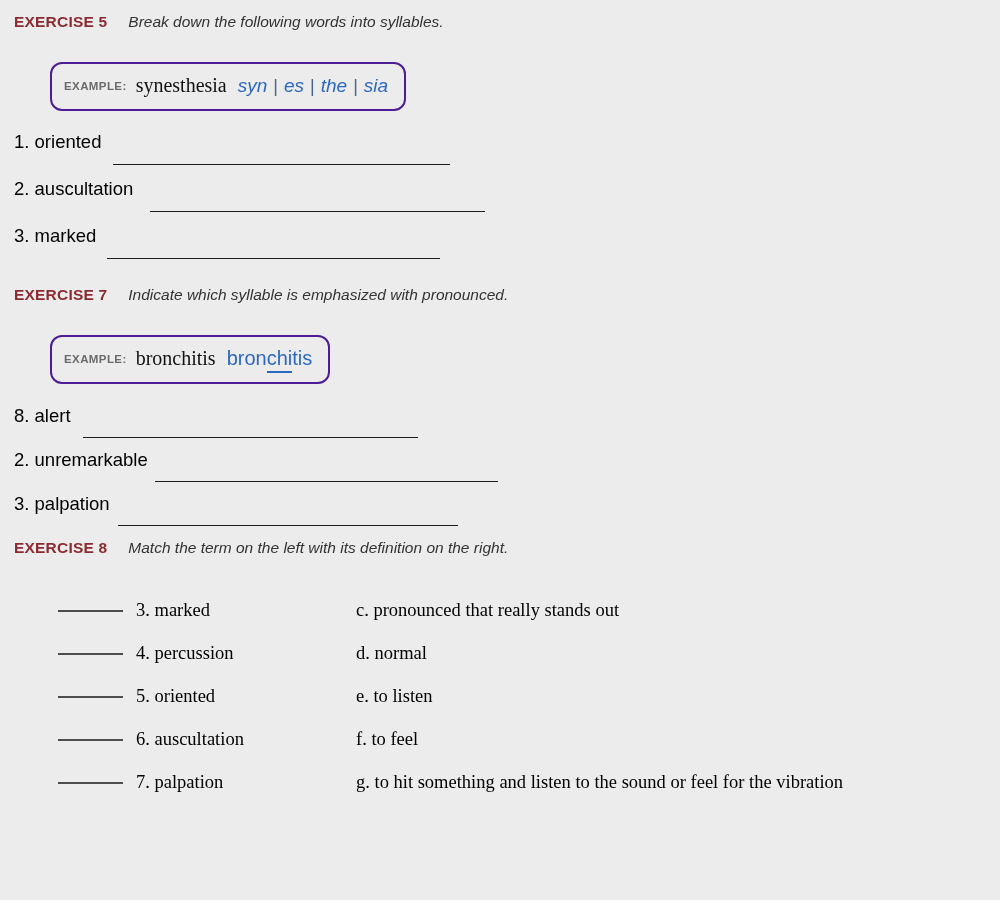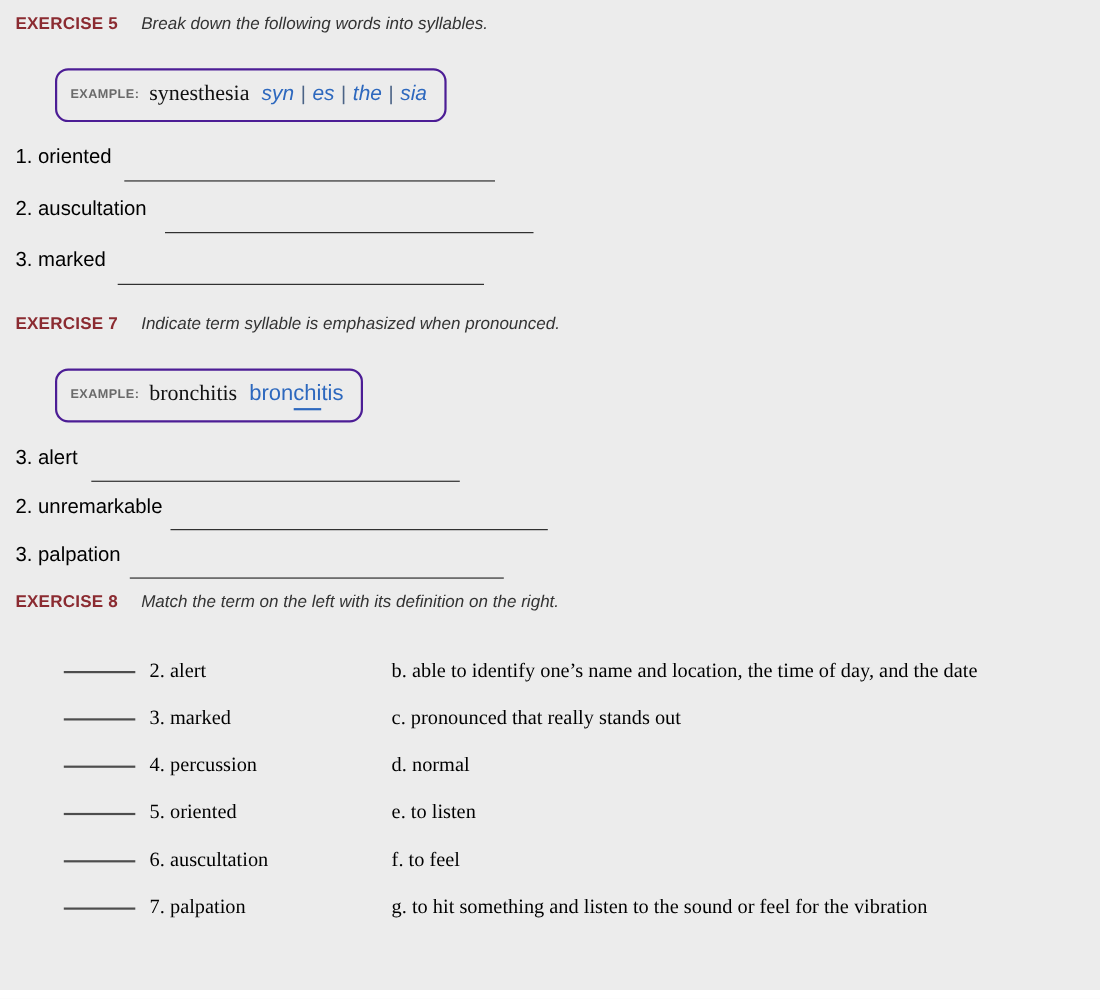--- a/index.html
+++ b/index.html
@@ -112,53 +112,48 @@
       <div class="q-word">2. auscultation</div>
       <div class="q-line" style="margin-left:136px;width:335px;"></div>
       <div class="q-word">3. marked</div>
       <div class="q-line" style="margin-left:93px;width:333px;"></div>
     </div>
   </section>
 
   <section>
     <div class="ex-header ex7-header">
       <span class="ex-title">EXERCISE 7</span>
-      <span class="ex-instruction">Indicate term syllable is emphasized when pronounced.</span>
+      <span class="ex-instruction">Indicate which syllable is emphasized with pronounced.</span>
     </div>
 
     <div class="example-box">
       <span class="example-label">EXAMPLE:</span>
       <span class="example-word">bronchitis</span>
       <span class="stress-answer">
         <span>bron</span><span class="stressed">chi</span><span>tis</span>
       </span>
     </div>
 
     <div class="ex7-items">
-      <div class="q-word">3. alert</div>
+      <div class="q-word">8. alert</div>
       <div class="q-line" style="margin-left:69px;width:335px;"></div>
       <div class="q-word">2. unremarkable</div>
       <div class="q-line" style="margin-left:141px;width:343px;"></div>
       <div class="q-word">3. palpation</div>
       <div class="q-line" style="margin-left:104px;width:340px;"></div>
     </div>
   </section>
 
   <section>
     <div class="ex-header ex8-header">
       <span class="ex-title">EXERCISE 8</span>
       <span class="ex-instruction">Match the term on the left with its definition on the right.</span>
     </div>
 
     <div class="match-rows">
-      <div class="match-row">
-        <span class="match-dash"></span>
-        <span class="match-term">2. alert</span>
-        <span class="match-def">b. able to identify one’s name and location, the time of day, and the date</span>
-      </div>
       <div class="match-row">
         <span class="match-dash"></span>
         <span class="match-term">3. marked</span>
         <span class="match-def">c. pronounced that really stands out</span>
       </div>
       <div class="match-row">
         <span class="match-dash"></span>
         <span class="match-term">4. percussion</span>
         <span class="match-def">d. normal</span>
       </div>

